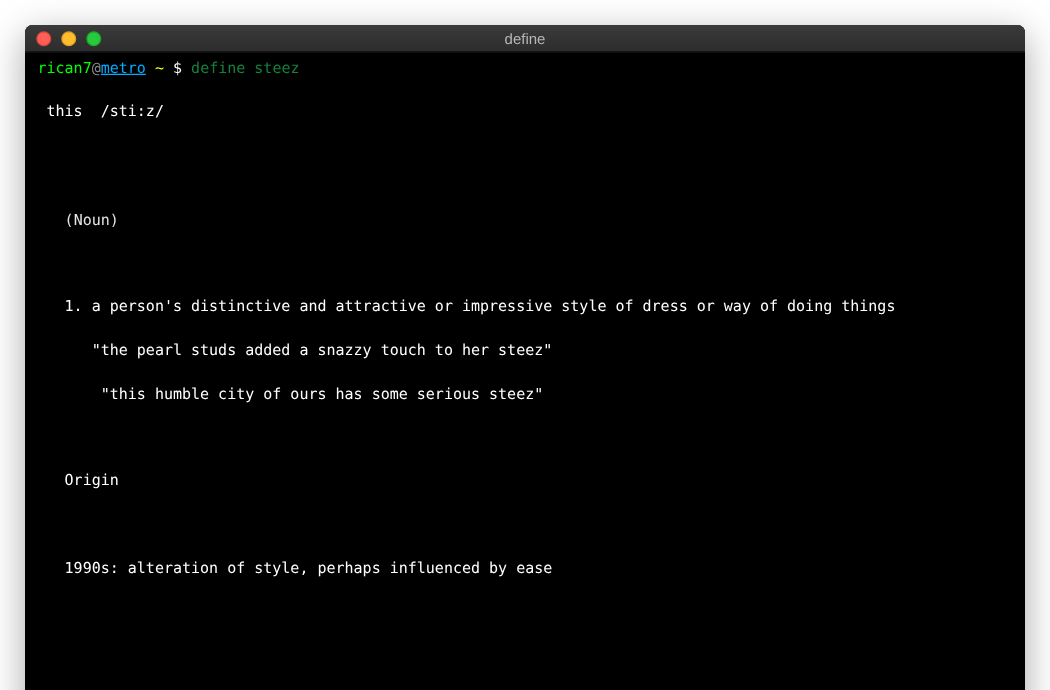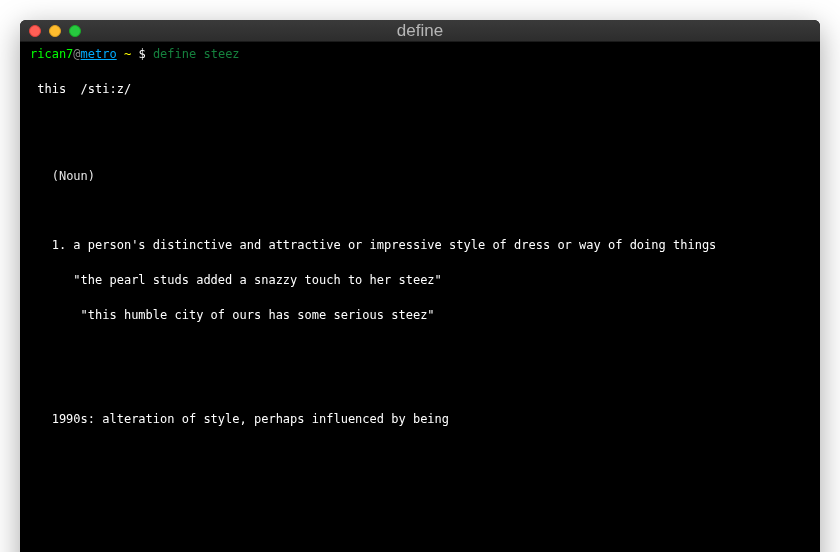--- a/index.html
+++ b/index.html
@@ -35,21 +35,21 @@
 }
 .light.red { background: #ff5f56; border: 0.5px solid #e0443e; }
 .light.yellow { background: #ffbd2e; border: 0.5px solid #dea123; }
 .light.green { background: #27c93f; border: 0.5px solid #1aab29; }
 .window-title {
   position: absolute;
   left: 0; right: 0;
   text-align: center;
   color: #b6b6b6;
   font-family: -apple-system, "Helvetica Neue", sans-serif;
-  font-size: 17px;
+  font-size: 12px;
   pointer-events: none;
 }
 .terminal-body {
   background: #000;
   padding: 4px 10px 40px 10px;
   color: #fff;
   line-height: 1.45;
   min-height: 420px;
   white-space: pre;
 }
@@ -77,21 +77,22 @@
   <div class="terminal-body"><span class="line"><span class="user">rican7</span><span class="at">@</span><span class="host">metro</span> <span class="path">~</span> <span class="dollar">$</span> <span class="cmd">define steez</span></span>
 <span class="line"> this  /sti:z/</span>
 
 <span class="line"> </span>
 <span class="line">   <span class="pos">(Noun)</span></span>
 <span class="line"> </span>
 <span class="line">   1. a person's distinctive and attractive or impressive style of dress or way of doing things</span>
 <span class="line">      "the pearl studs added a snazzy touch to her steez"</span>
 <span class="line">       "this humble city of ours has some serious steez"</span>
 <span class="line"> </span>
+<span class="line">   Origin</span>
 <span class="line"> </span>
-<span class="line">   1990s: alteration of style, perhaps influenced by being</span>
+<span class="line">   1990s: alteration of style, perhaps influenced by ease</span>
 <span class="line"> </span>
 <span class="line"> </span>
 
 
 
 </div>
 </div>
 
 </body></html>

